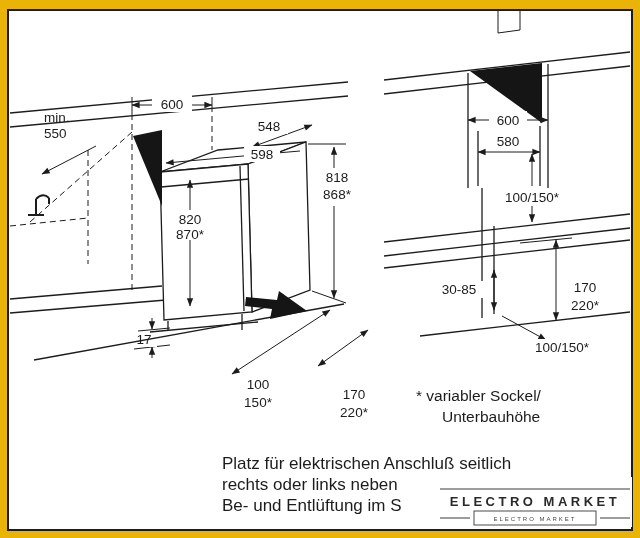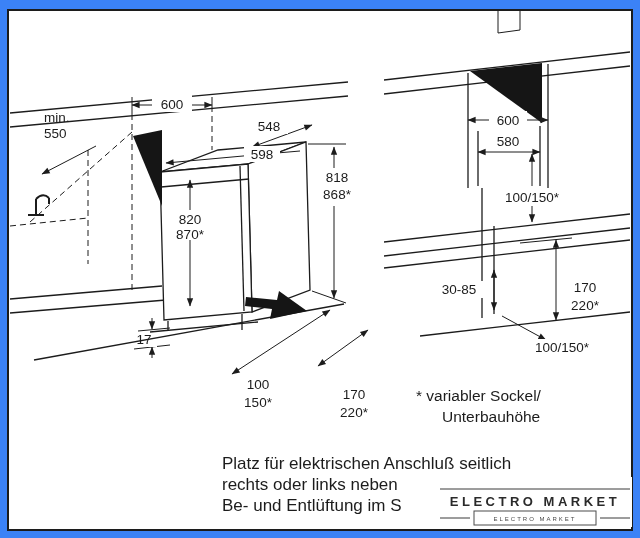--- a/index.html
+++ b/index.html
@@ -1,16 +1,16 @@
 <!DOCTYPE html>
 <html><head>
 <meta charset="utf-8">
 <style>
   html,body{margin:0;padding:0;background:#ffffff;}
-  .page{width:640px;height:538px;position:relative;background:#3b82f6;overflow:hidden;}
+  .page{width:640px;height:538px;position:relative;background:#eab308;overflow:hidden;}
   svg{display:block;}
   text{font-family:"Liberation Sans","DejaVu Sans",sans-serif;fill:#1c1c1c;}
   .dim{font-size:13.5px;}
   .dim-mid{text-anchor:middle;}
   .cap{font-size:17px;}
   .foot{font-size:15.5px;}
   .brand{font-size:13px;font-weight:bold;letter-spacing:3.5px;text-anchor:middle;fill:#2a2a2a;}
   .brand-sub{font-size:6px;letter-spacing:2px;text-anchor:middle;fill:#4a4a4a;}
   .ln{stroke:#1c1c1c;stroke-width:1.3;fill:none;}
   .thin{stroke:#1c1c1c;stroke-width:1;fill:none;}

